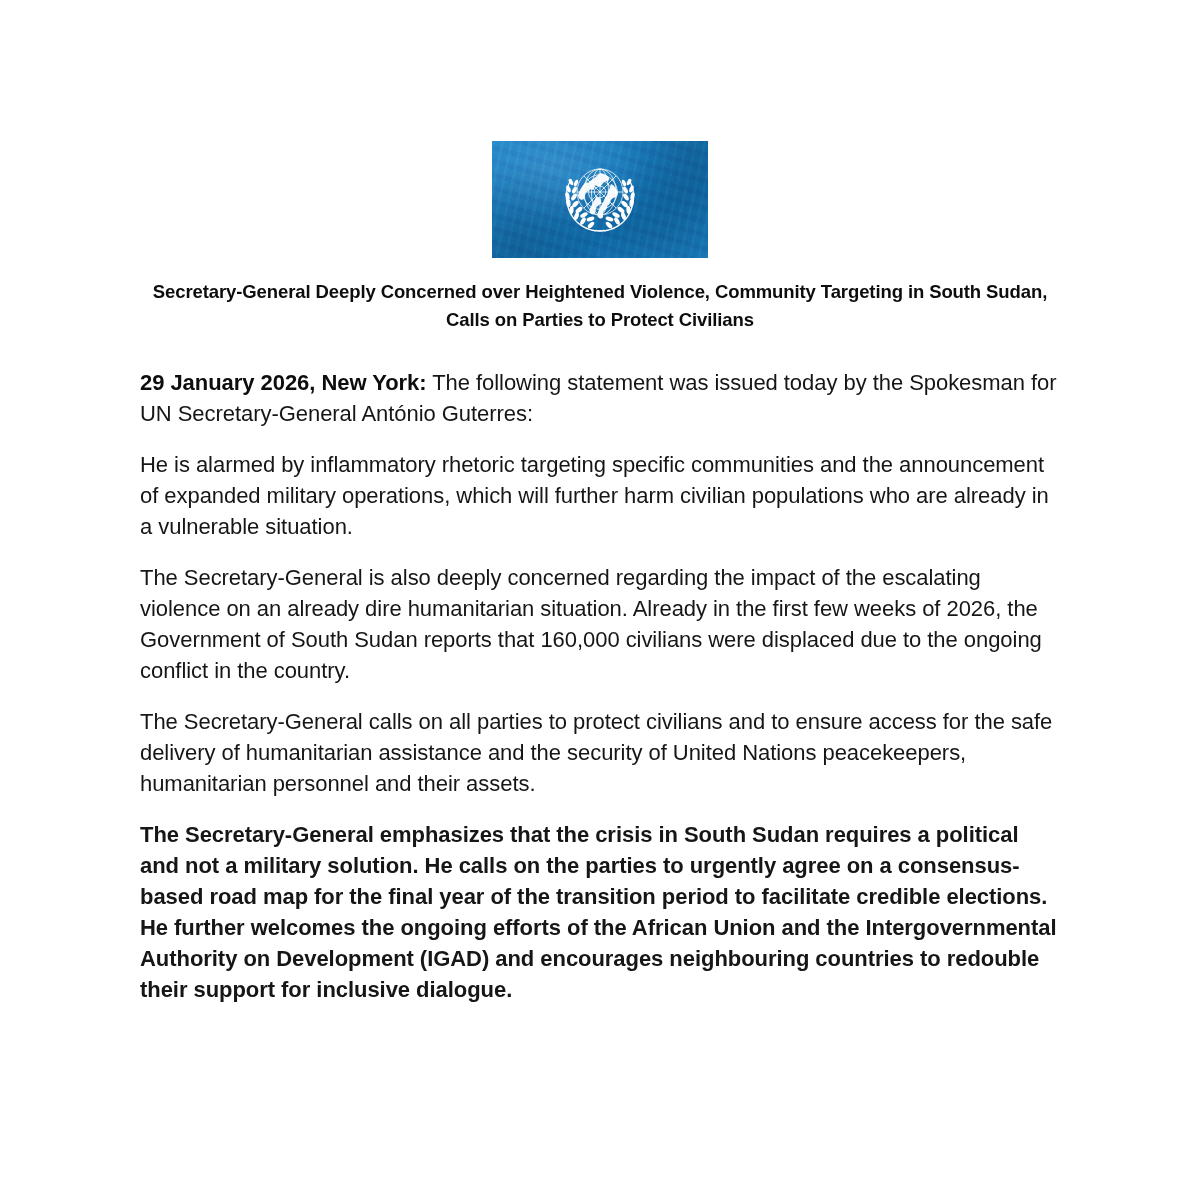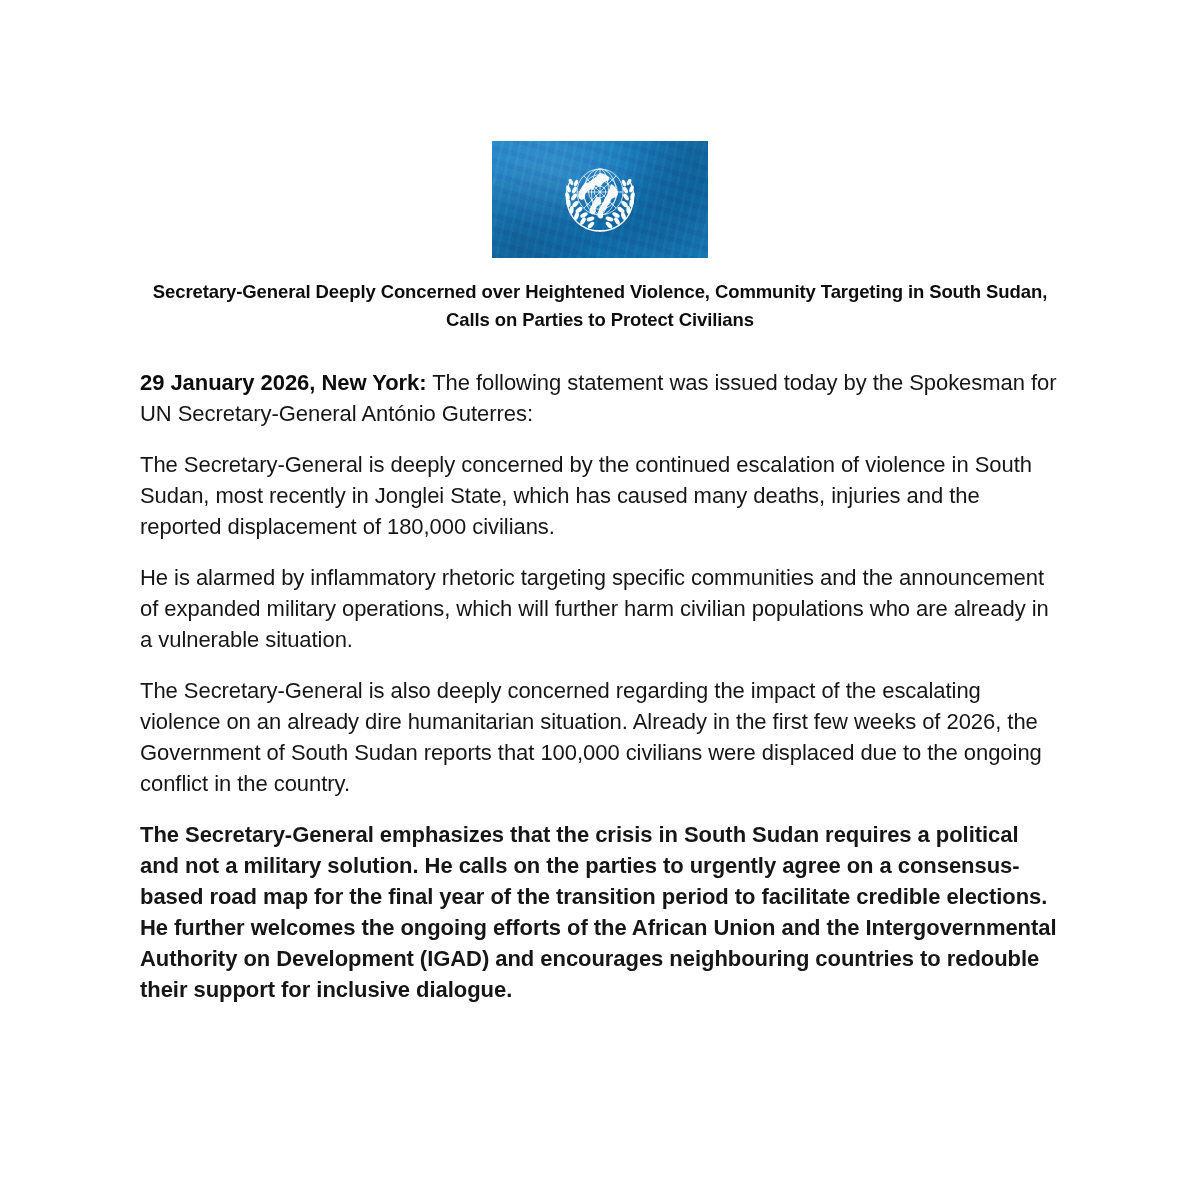--- a/index.html
+++ b/index.html
@@ -196,21 +196,21 @@
   </div>
 
   <div class="content">
 
     <h1 class="headline">Secretary-General Deeply Concerned over Heightened Violence, Community Targeting in South Sudan, Calls on Parties to Protect Civilians</h1>
 
     <div class="body-text">
 
       <p class="para"><span class="lead-label">29 January 2026, New York:</span><span> The following statement was issued today by the Spokesman for UN Secretary-General António Guterres:</span></p>
 
-      <p class="para">The Secretary-General is deeply concerned by the continued escalation of violence in South Sudan, most recently in Jonglei State, which has caused many deaths, injuries and the reported displacement of 180,000 civilians.</p>
       <p class="para">He is alarmed by inflammatory rhetoric targeting specific communities and the announcement of expanded military operations, which will further harm civilian populations who are already in a vulnerable situation.</p>
-      <p class="para">The Secretary-General is also deeply concerned regarding the impact of the escalating violence on an already dire humanitarian situation.  Already in the first few weeks of 2026, the Government of South Sudan reports that 100,000 civilians were displaced due to the ongoing conflict in the country.</p>
+      <p class="para">The Secretary-General is also deeply concerned regarding the impact of the escalating violence on an already dire humanitarian situation.  Already in the first few weeks of 2026, the Government of South Sudan reports that 160,000 civilians were displaced due to the ongoing conflict in the country.</p>
+      <p class="para">The Secretary-General calls on all parties to protect civilians and to ensure access for the safe delivery of humanitarian assistance and the security of United Nations peacekeepers, humanitarian personnel and their assets.</p>
       <p class="para">The Secretary-General emphasizes that the crisis in South Sudan requires a political and not a military solution.  He calls on the parties to urgently agree on a consensus-based road map for the final year of the transition period to facilitate credible elections.  He further welcomes the ongoing efforts of the African Union and the Intergovernmental Authority on Development (IGAD) and encourages neighbouring countries to redouble their support for inclusive dialogue.</p>
 
     </div>
   </div>
 
 </div>
 
 </body></html>

